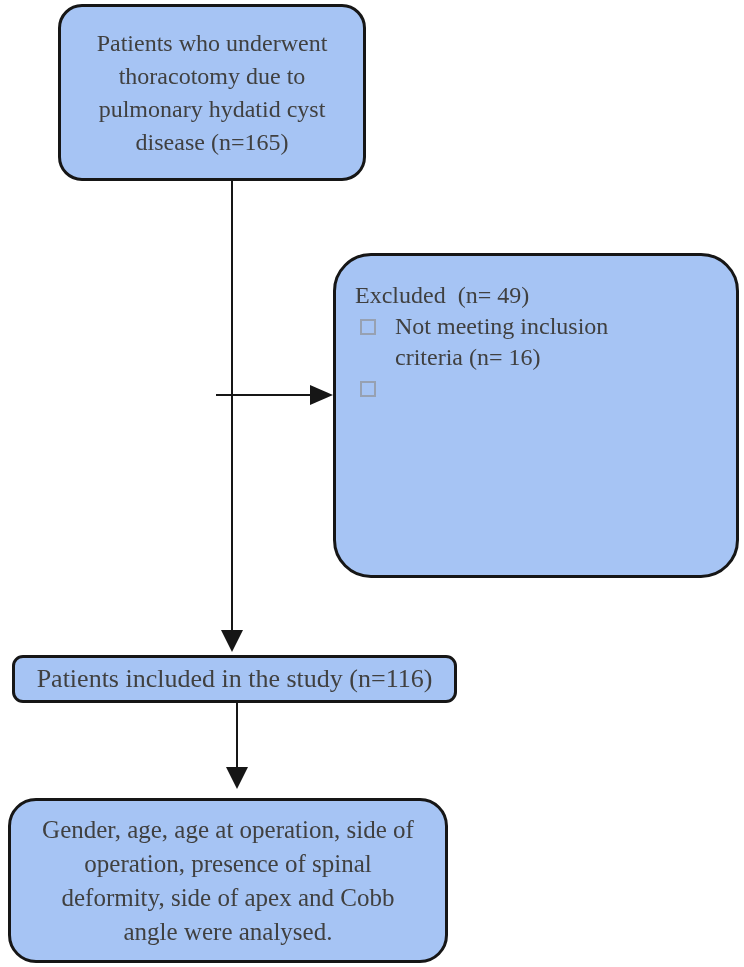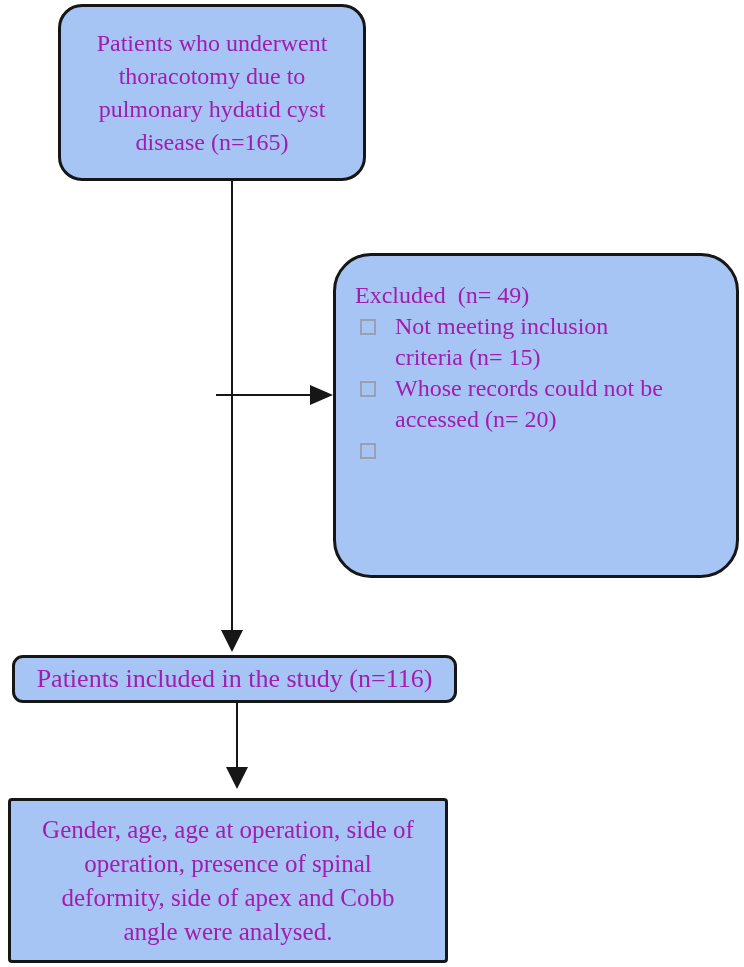--- a/index.html
+++ b/index.html
@@ -2,21 +2,21 @@
 <html><head>
 <meta charset="utf-8">
 <style>
   html, body { margin: 0; padding: 0; background: #ffffff; }
   #canvas {
     position: relative;
     width: 744px;
     height: 967px;
     background: #ffffff;
     font-family: "Liberation Serif", "DejaVu Serif", serif;
-    color: #a21caf;
+    color: #404040;
     overflow: hidden;
   }
   .box {
     position: absolute;
     background: #a6c4f4;
     border: 3px solid #161616;
     box-sizing: border-box;
   }
   .center-box {
     display: flex;
@@ -54,21 +54,21 @@
   
   #included-box {
     left: 12px; top: 655px; width: 445px; height: 48px;
     border-radius: 11px;
     font-size: 26px;
   }
 
   
   #analysis-box {
     left: 8px; top: 798px; width: 440px; height: 165px;
-    border-radius: 4px;
+    border-radius: 28px;
     font-size: 25px; line-height: 34px;
   }
 
   
   .vline { position: absolute; width: 2px; background: #161616; }
   #vline-1 { left: 231px; top: 181px; height: 449px; }
   #vline-2 { left: 236px; top: 703px; height: 64px; }
   .hline { position: absolute; height: 2px; background: #161616; }
   #hline-branch { left: 216px; top: 394px; width: 94px; }
 
@@ -106,26 +106,24 @@
   <div class="hline" id="hline-branch"></div>
   <div class="arrow-right" id="arrowhead-2"></div>
   <div class="arrow-down" id="arrowhead-1"></div>
 
   <div class="box" id="excluded-box">
     <div id="excluded-title">Excluded  (n= 49)</div>
     <div>
       <div class="ex-item">
         <span class="bullet-sq"></span>
         <span class="lines">Not meeting inclusion
-criteria (n= 15)</span>
+criteria (n= 16)</span>
       </div>
       <div class="ex-item">
         <span class="bullet-sq"></span>
-        <span class="lines">Whose records could not be
-accessed (n= 20)</span>
       </div>
       <div class="ex-item">
         <span class="bullet-sq"></span>
       </div>
     </div>
   </div>
 
   <div class="box center-box" id="included-box">
     <div class="one-line">Patients included in the study (n=116)</div>
   </div>

